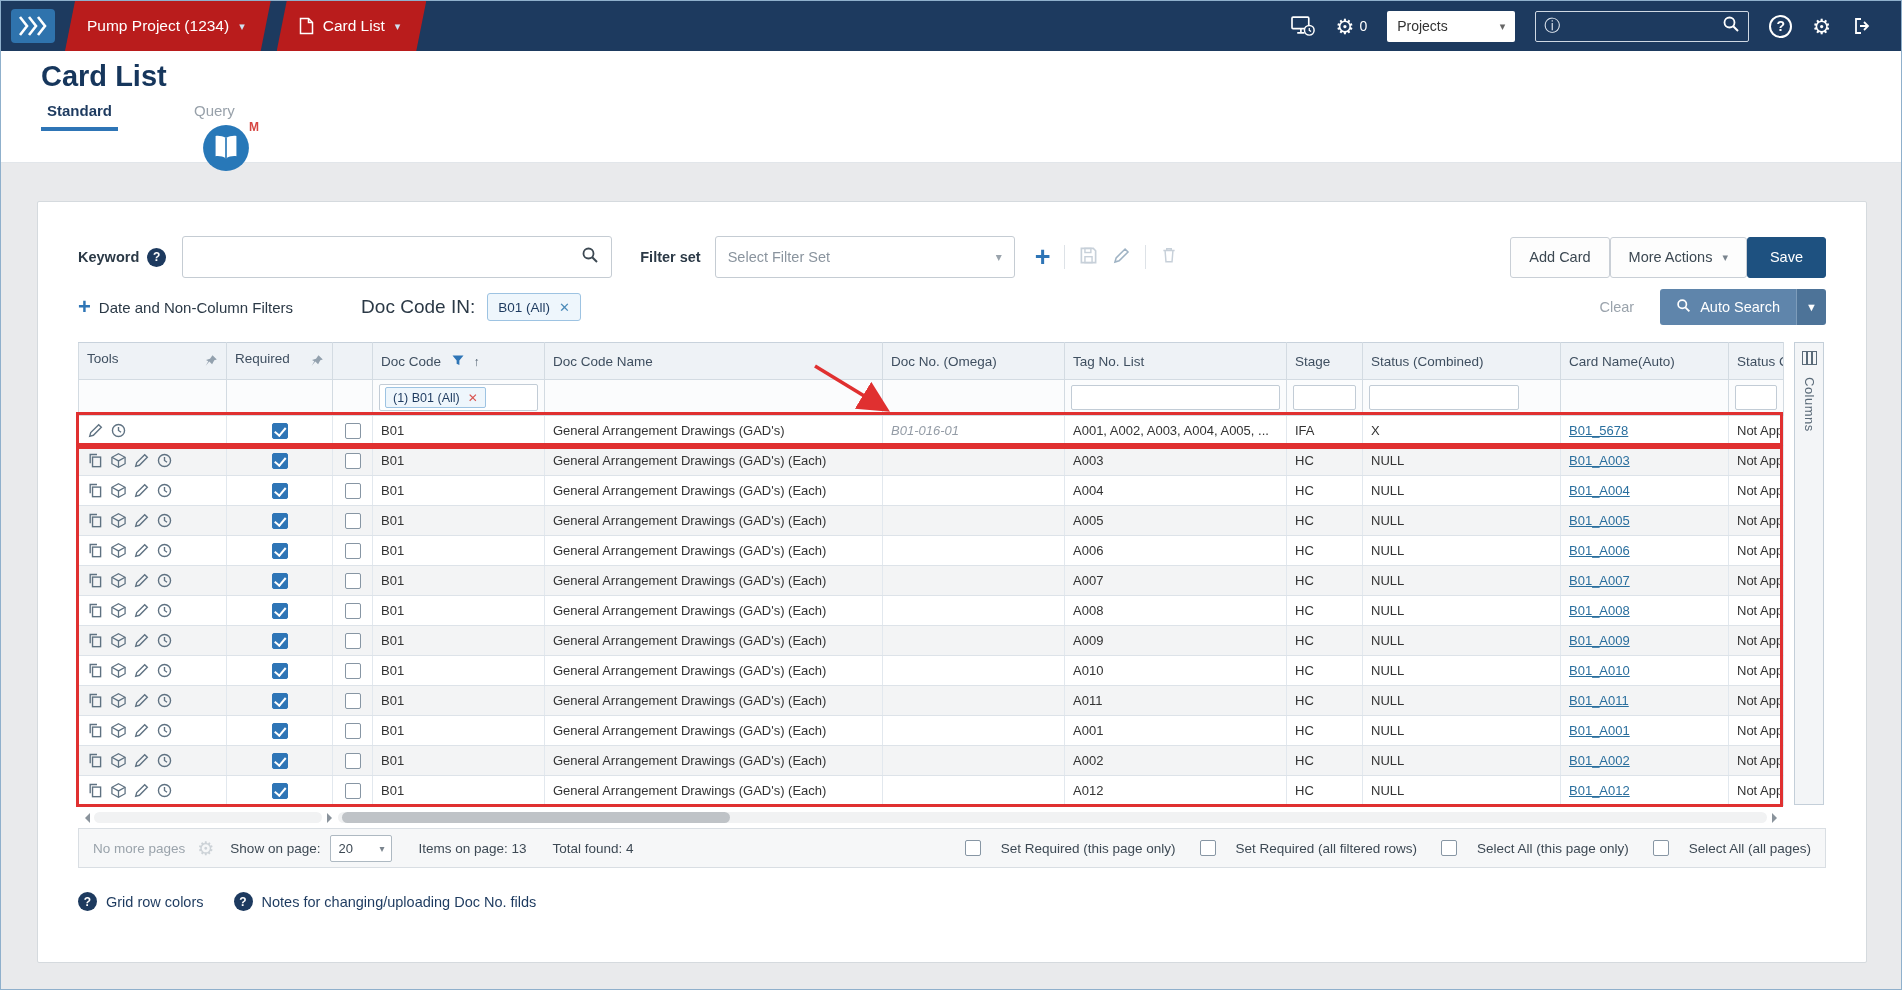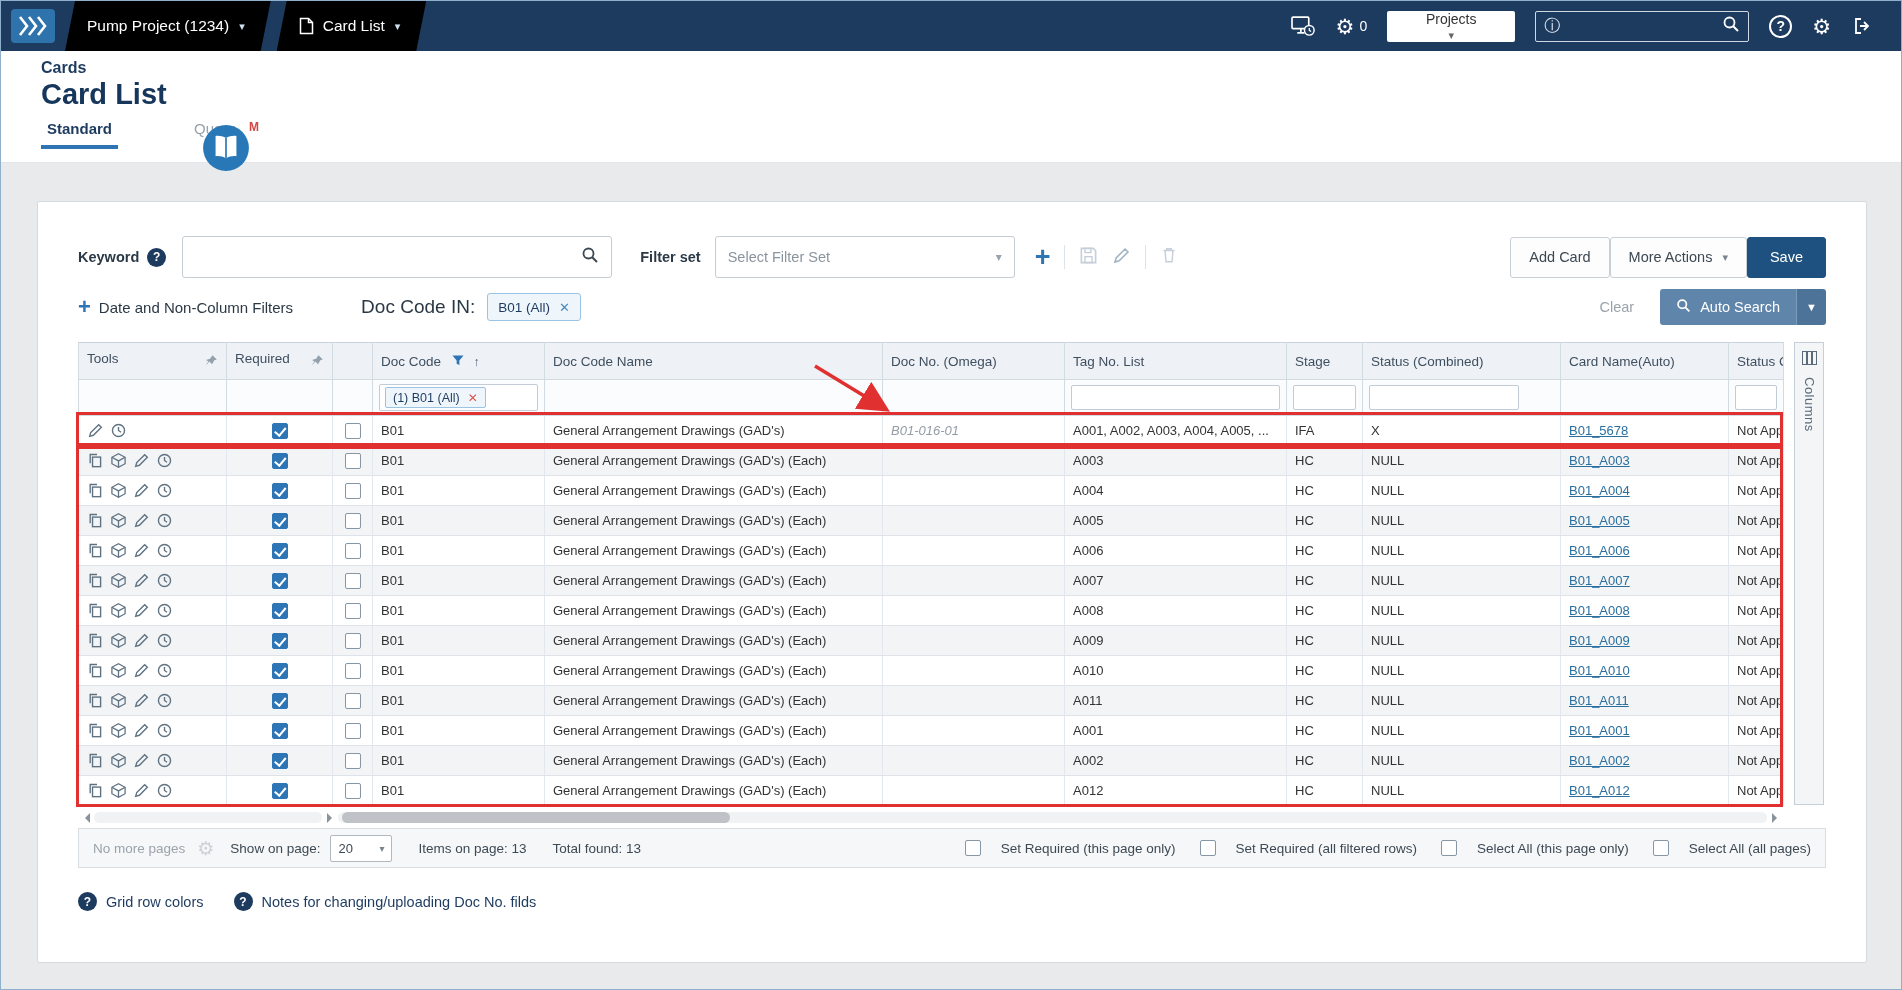--- a/index.html
+++ b/index.html
@@ -3,27 +3,27 @@
 <meta charset="utf-8">
 <style>
   * { box-sizing: border-box; }
   body { margin:0; font-family:"Liberation Sans", sans-serif; background:#fff; }
   .app { width:1902px; height:990px; border:1px solid #8fb0cc; overflow:hidden; background:#fff; position:relative; }
 
   
   .topbar { height:50px; background:#1d3a5f; display:flex; align-items:stretch; color:#fff; }
   .logo { width:64px; display:flex; align-items:center; justify-content:center; }
   .logo-tile { width:44px; height:34px; background:#2f73ad; border-radius:4px; display:flex; align-items:center; justify-content:center; }
-  .crumb { background:#000000; display:flex; align-items:center; padding:0 26px 0 22px; margin-right:6px; font-size:15.5px; clip-path:polygon(10px 0, 100% 0, calc(100% - 10px) 100%, 0 100%); cursor:pointer;text-align:center; }
+  .crumb { background:#b91c1c; display:flex; align-items:center; padding:0 26px 0 22px; margin-right:6px; font-size:15.5px; clip-path:polygon(10px 0, 100% 0, calc(100% - 10px) 100%, 0 100%); cursor:pointer;text-align:center; }
   .crumb .caret { font-size:11px; margin-left:10px; color:#cfe0f0; }
   .crumb .doc-ic { margin-right:9px; display:flex; }
   .topbar-right { margin-left:auto; display:flex; align-items:center; gap:20px; padding-right:28px; }
   .jobs { display:flex; align-items:center; gap:5px; font-size:14px; cursor:pointer; }
   .gear-glyph { font-size:21px; line-height:1; }
-  .tb-select { background:#fff; color:#333; border-radius:2px; height:31px; width:128px; display:flex; align-items:center; justify-content:space-between; padding:0 10px; font-size:14px; cursor:pointer;flex-direction:column; }
+  .tb-select { background:#fff; color:#333; border-radius:2px; height:31px; width:128px; display:flex; align-items:center; justify-content:space-between; padding:0 10px; font-size:14px; cursor:pointer; }
   .tb-select .caret2 { color:#666; font-size:11px; }
   .topsearch { width:214px; height:31px; border:1px solid #cfd8e3; border-radius:2px; display:flex; align-items:center; padding:0 8px; gap:8px; }
   .topsearch .grow { flex:1; }
   .info-glyph { font-size:16px; color:#e8eef5; }
   .help-circ-top { width:23px; height:23px; border:2px solid #fff; border-radius:50%; display:flex; align-items:center; justify-content:center; font-size:14px; font-weight:bold; cursor:pointer; }
   .ic-btn { display:flex; align-items:center; cursor:pointer; }
 
   
   .pagehead { height:112px; background:#fff; position:relative; padding:8px 0 0 40px; border-bottom:1px solid #e2e6ea; }
   .ph-cat { font-size:16px; font-weight:bold; color:#1d3a5f; }
@@ -185,21 +185,20 @@
       <span class="ic-btn">
         <svg width="22" height="20" viewBox="0 0 20 20">
             <path d="M9 3H4v14h5" stroke="#fff" stroke-width="1.8" fill="none"></path>
             <path d="M12 6l4 4-4 4M16 10H8" stroke="#fff" stroke-width="1.8" fill="none"></path>
           </svg>
       </span>
     </div>
   </header>
 
   <section class="pagehead">
-    <div class="ph-cat">Cards</div>
     <div class="ph-title">Card List</div>
     <div class="bookwrap">
       <svg width="50" height="50" viewBox="0 0 48 48">
           <circle cx="24" cy="24" r="22" fill="#2878b8"></circle>
           <path d="M24 14.5c-3-2-7-2.6-10-2.1v19.5c3-.5 7 .1 10 2.1 3-2 7-2.6 10-2.1V12.4c-3-.5-7 .1-10 2.1z" fill="#fff"></path>
           <path d="M24 14.5v19.5" stroke="#2878b8" stroke-width="1.6"></path>
         </svg>
       <span class="book-badge">M</span>
     </div>
     <div class="tabs">
@@ -696,21 +695,21 @@
 
       <div class="fbar">
         <span class="muted">No more pages</span>
         <span class="spin">⚙</span>
         <span>Show on page:</span>
         <span class="mini-select">
           <span>20</span>
           <span class="caret2">▾</span>
         </span>
         <span class="fgap">Items on page: 13</span>
-        <span class="fgap">Total found: 13</span>
+        <span class="fgap">Total found: 4</span>
         <span class="fopts">
           <label class="fopt">
               <span class="cb"></span>
               <span>Set Required (this page only)</span>
             </label>
           <label class="fopt">
               <span class="cb"></span>
               <span>Set Required (all filtered rows)</span>
             </label>
           <label class="fopt">

